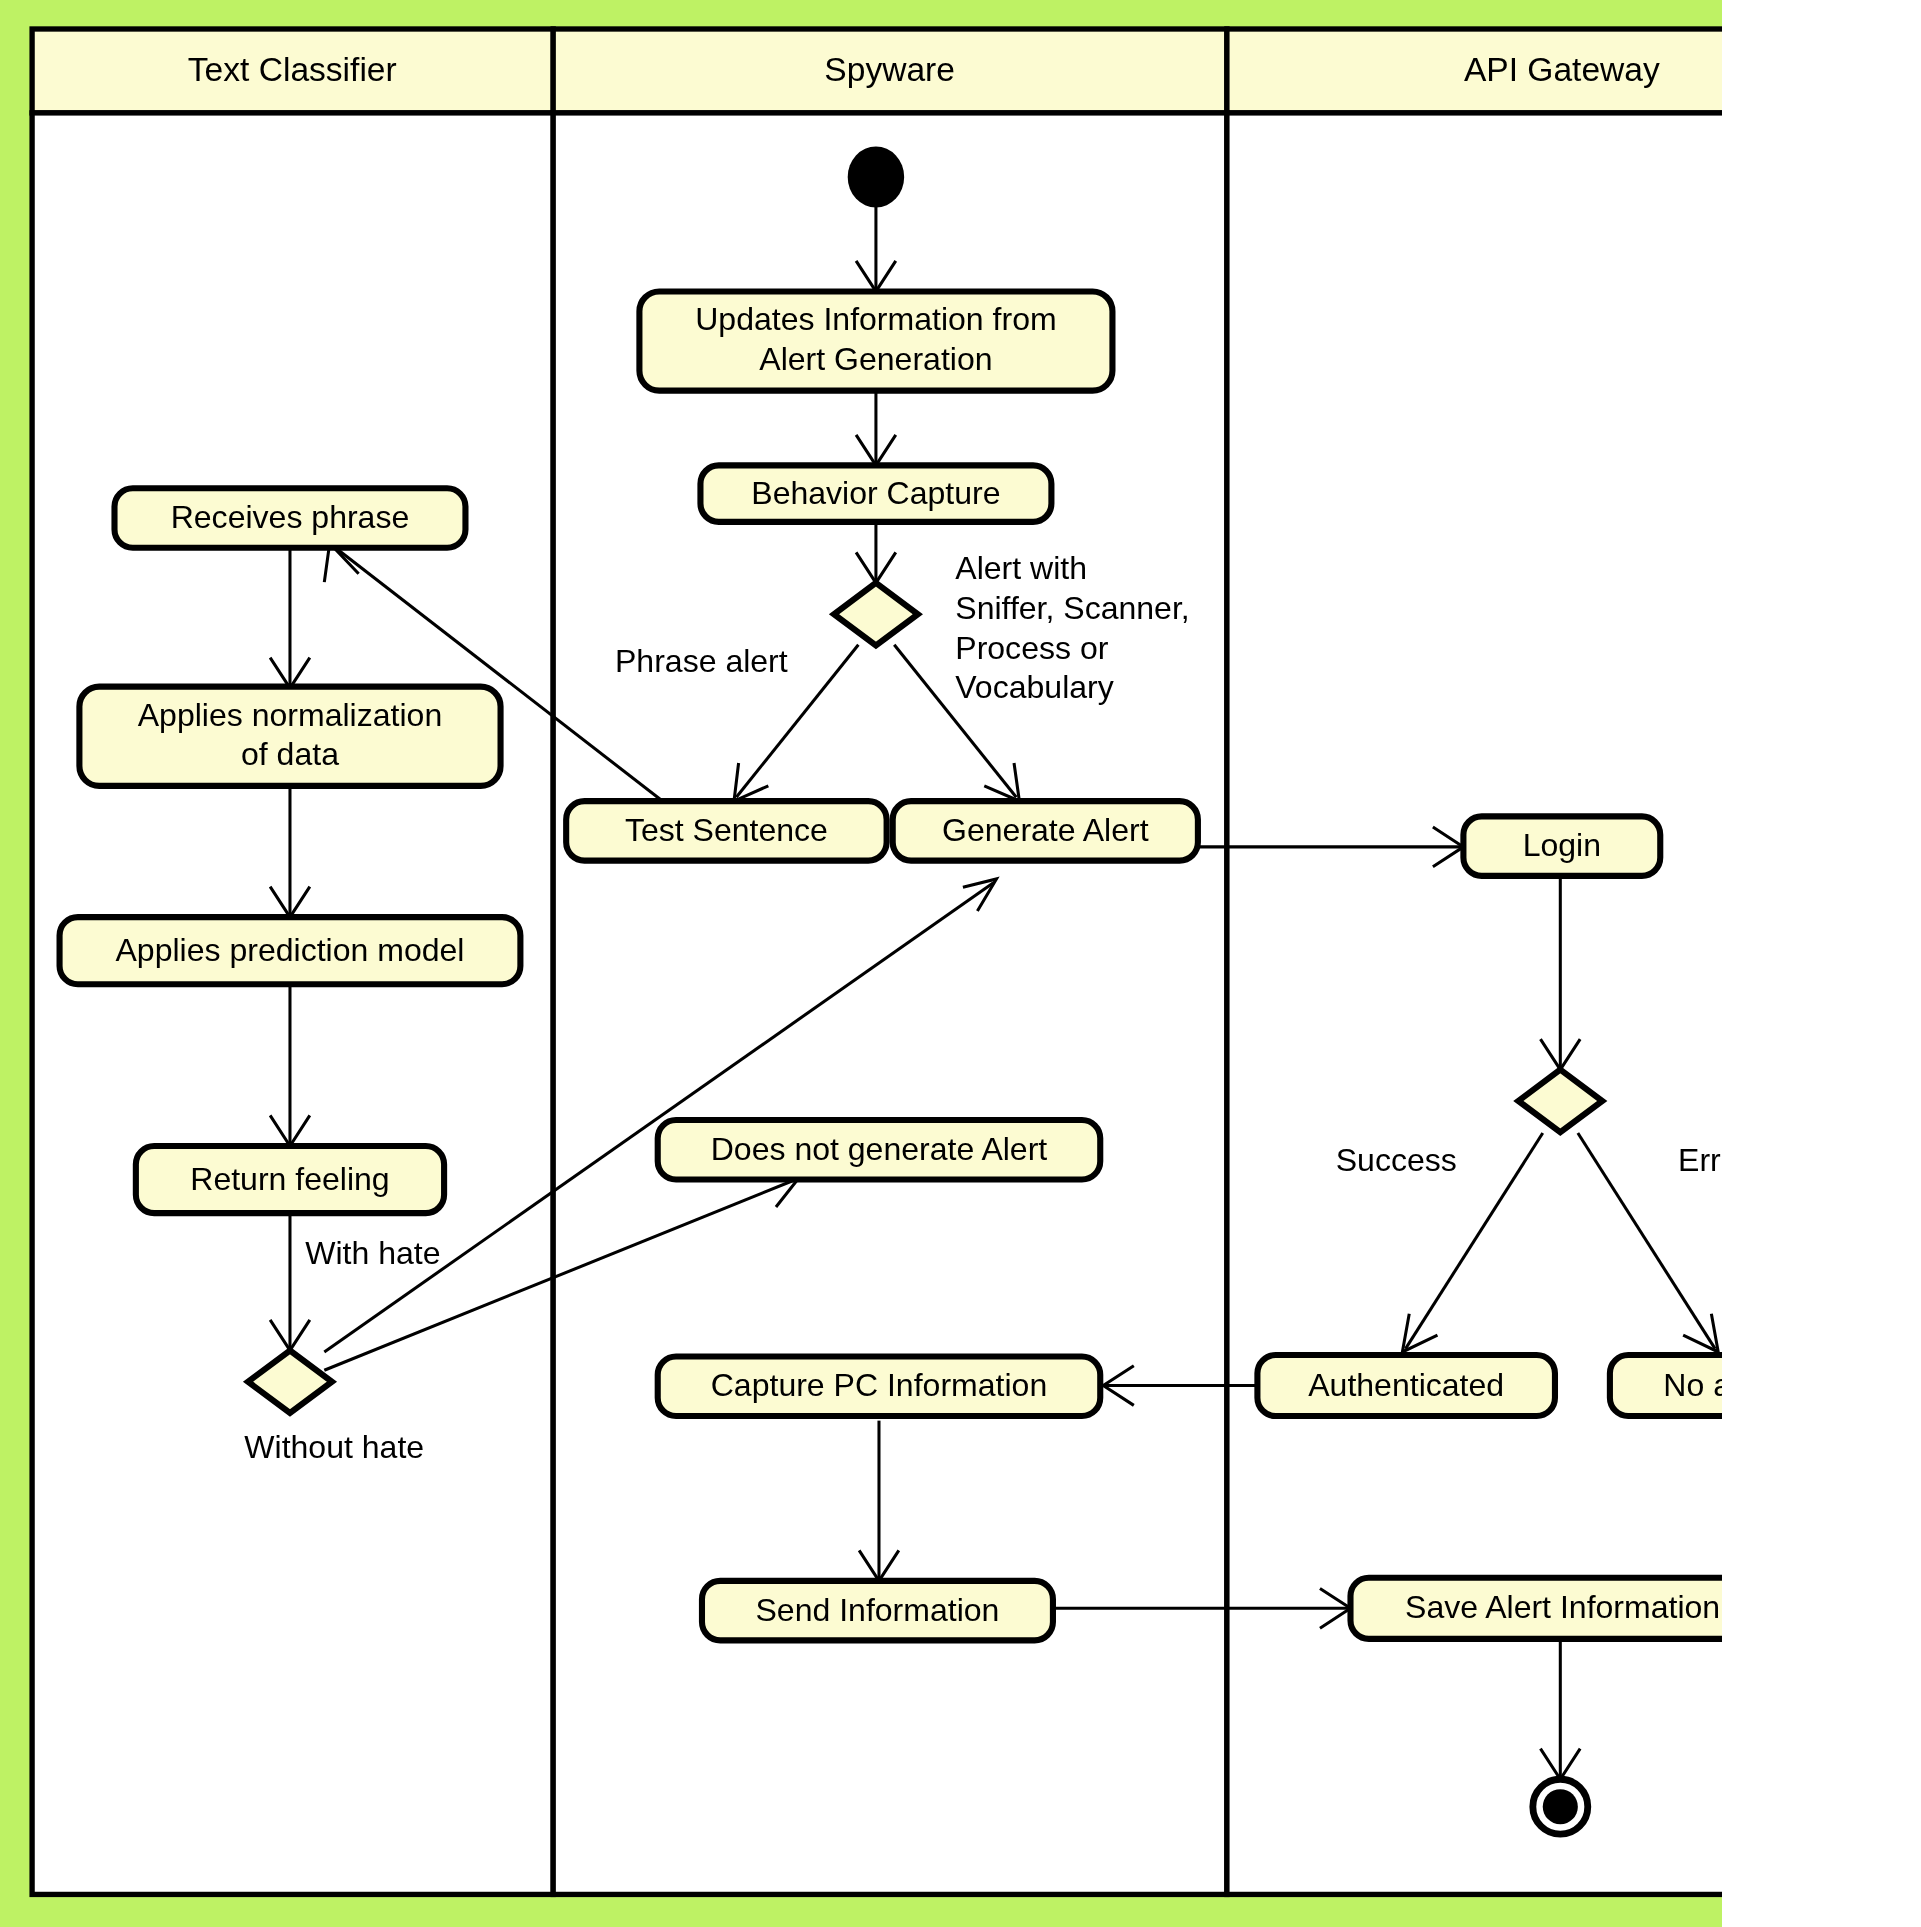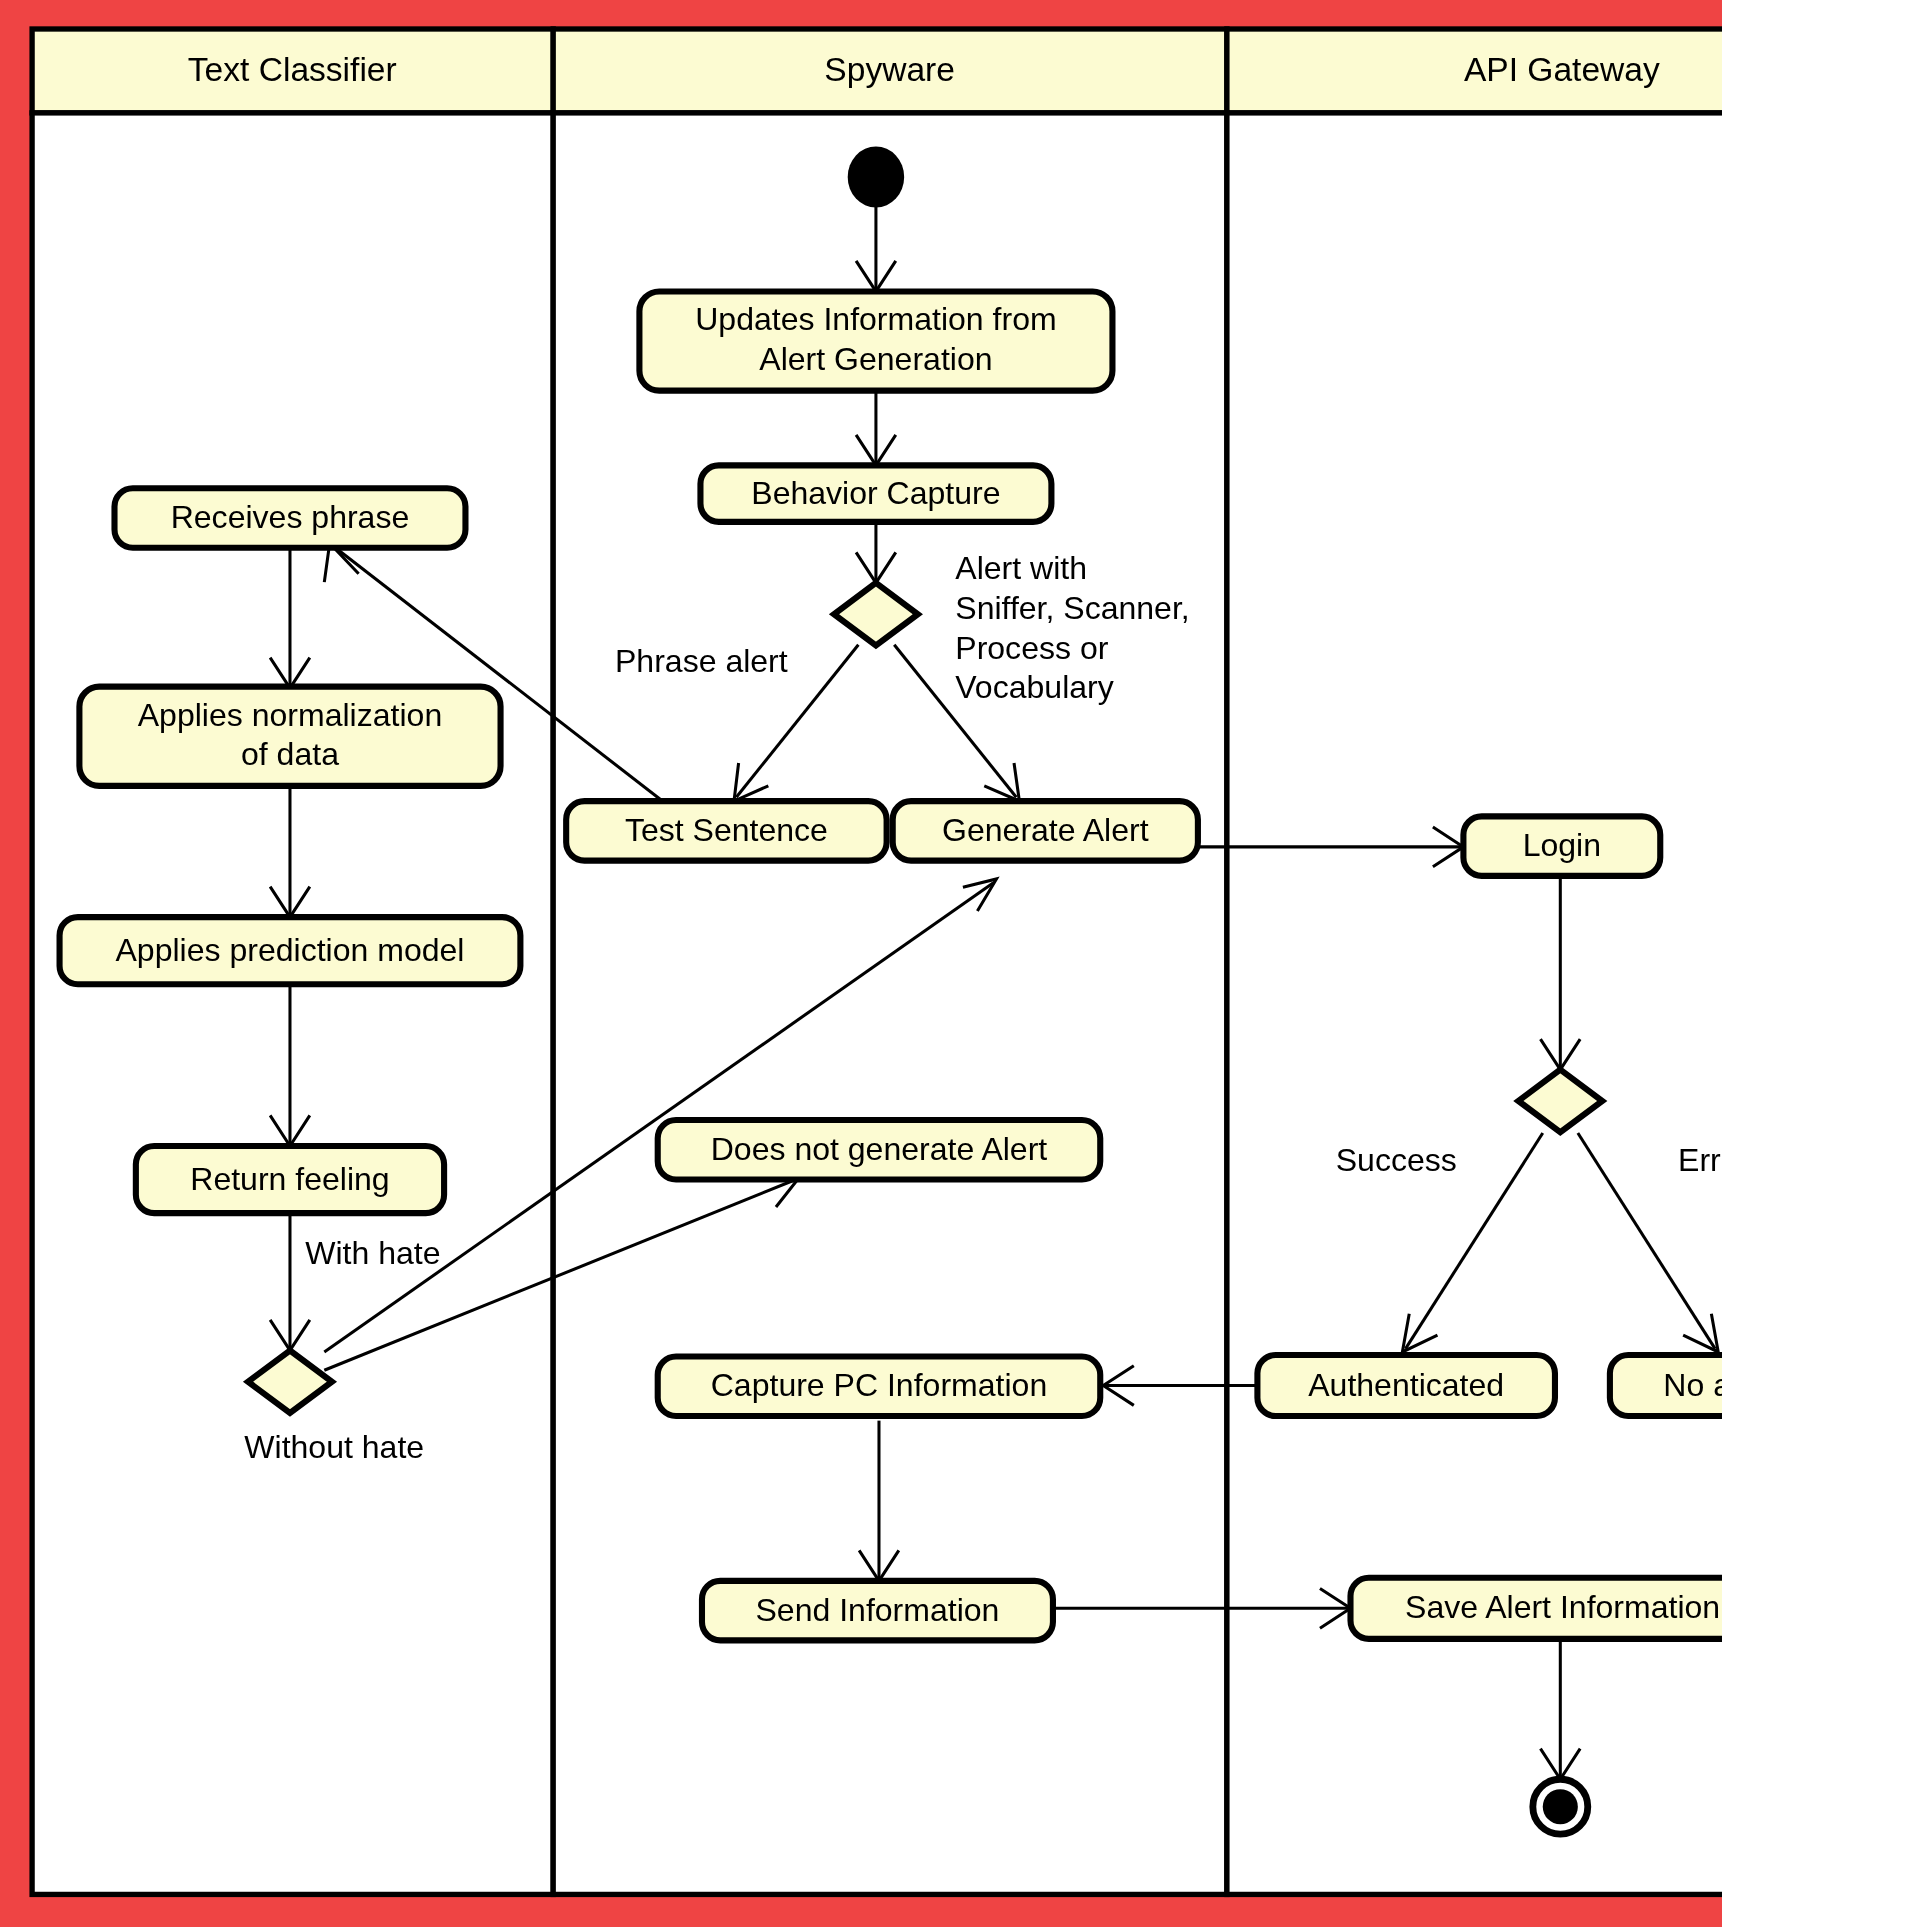--- a/index.html
+++ b/index.html
@@ -5,21 +5,21 @@
   html, body {
     margin: 0;
     padding: 0;
     background: #ffffff;
     font-family: "Liberation Sans", sans-serif;
   }
   #root {
     position: relative;
     width: 1722px;
     height: 1928px;
-    background: #ef4444;
+    background: #bef264;
     overflow: hidden;
   }
   #diagram-svg {
     position: absolute;
     top: 0;
     left: 0;
     width: 1922px;
     height: 1928px;
   }
   .lane-title {

